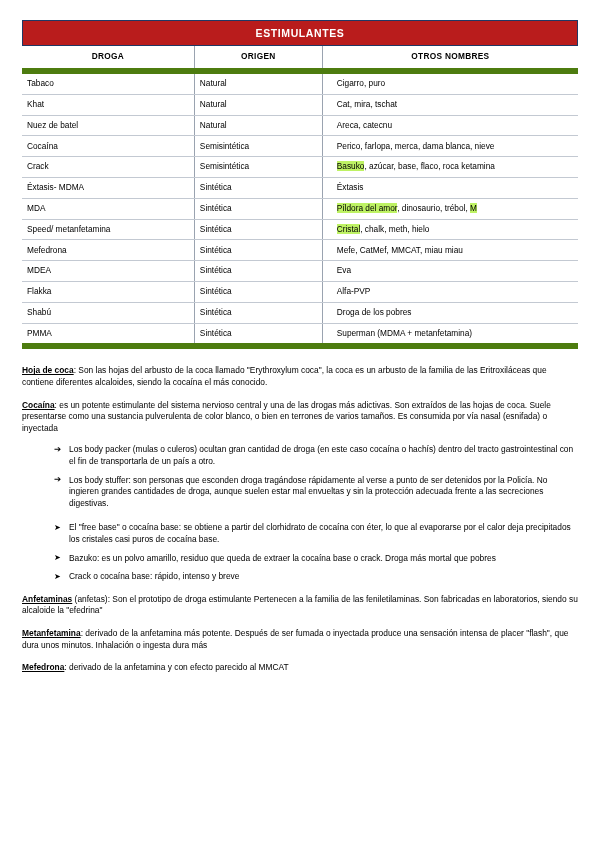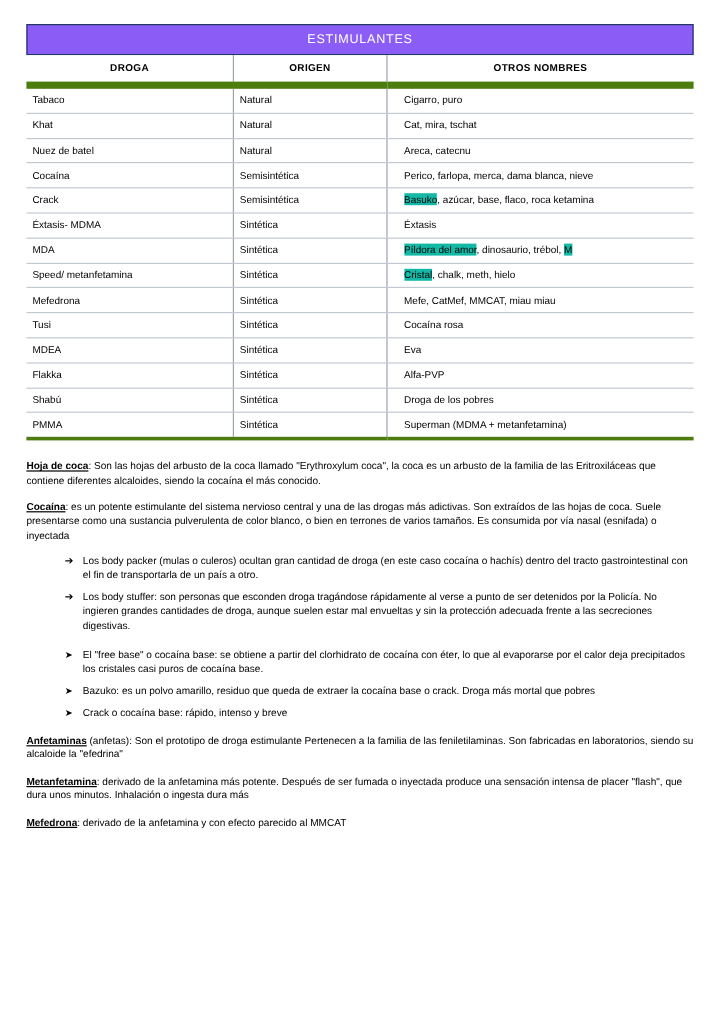--- a/index.html
+++ b/index.html
@@ -21,23 +21,23 @@
   }
 
   
   table.drug-table {
     width: 100%;
     border-collapse: collapse;
     table-layout: fixed;
   }
   table.drug-table caption {
     caption-side: top;
-    background: #8b5cf6;
+    background: #b91c1c;
     color: #ffffff;
-    font-weight: normal;
+    font-weight: bold;
     font-size: 10.5px;
     letter-spacing: .6px;
     text-align: center;
     padding: 5px 0 5px 0;
     border: 1px solid #1f3864;
   }
   table.drug-table th {
     background: #ffffff;
     color: #000;
     font-weight: bold;
@@ -50,25 +50,25 @@
   }
   table.drug-table th:last-child { border-right: none; }
   table.drug-table td {
     font-size: 8.3px;
     padding: 4.2px 5px;
     border-bottom: 1px solid #c3c9d2;
     border-right: 1px solid #9aa3b0;
     vertical-align: middle;
   }
   table.drug-table td:last-child { border-right: none; padding-left: 14px; }
-  table.drug-table tr:last-child td { border-bottom: 3px solid #4d7c0f; }
+  table.drug-table tr:last-child td { border-bottom: 6px solid #4d7c0f; }
   .col-drug { width: 31%; }
   .col-origin { width: 23%; }
   .col-other { width: 46%; }
-  .hl { background: #14b8a6; }
+  .hl { background: #bef264; }
 
   
   .para {
     margin: 11px 0 0 0;
     text-align: left;
   }
   .term {
     font-weight: bold;
     text-decoration: underline;
   }
@@ -157,25 +157,20 @@
           <td class="col-drug">Speed/ metanfetamina</td>
           <td class="col-origin">Sintética</td>
           <td class="col-other"><span class="hl">Cristal</span><span>, chalk, meth, hielo</span></td>
         </tr>
         <tr>
           <td class="col-drug">Mefedrona</td>
           <td class="col-origin">Sintética</td>
           <td class="col-other">Mefe, CatMef, MMCAT, miau miau</td>
         </tr>
         <tr>
-          <td class="col-drug">Tusi</td>
-          <td class="col-origin">Sintética</td>
-          <td class="col-other">Cocaína rosa</td>
-        </tr>
-        <tr>
           <td class="col-drug">MDEA</td>
           <td class="col-origin">Sintética</td>
           <td class="col-other">Eva</td>
         </tr>
         <tr>
           <td class="col-drug">Flakka</td>
           <td class="col-origin">Sintética</td>
           <td class="col-other">Alfa-PVP</td>
         </tr>
         <tr>

